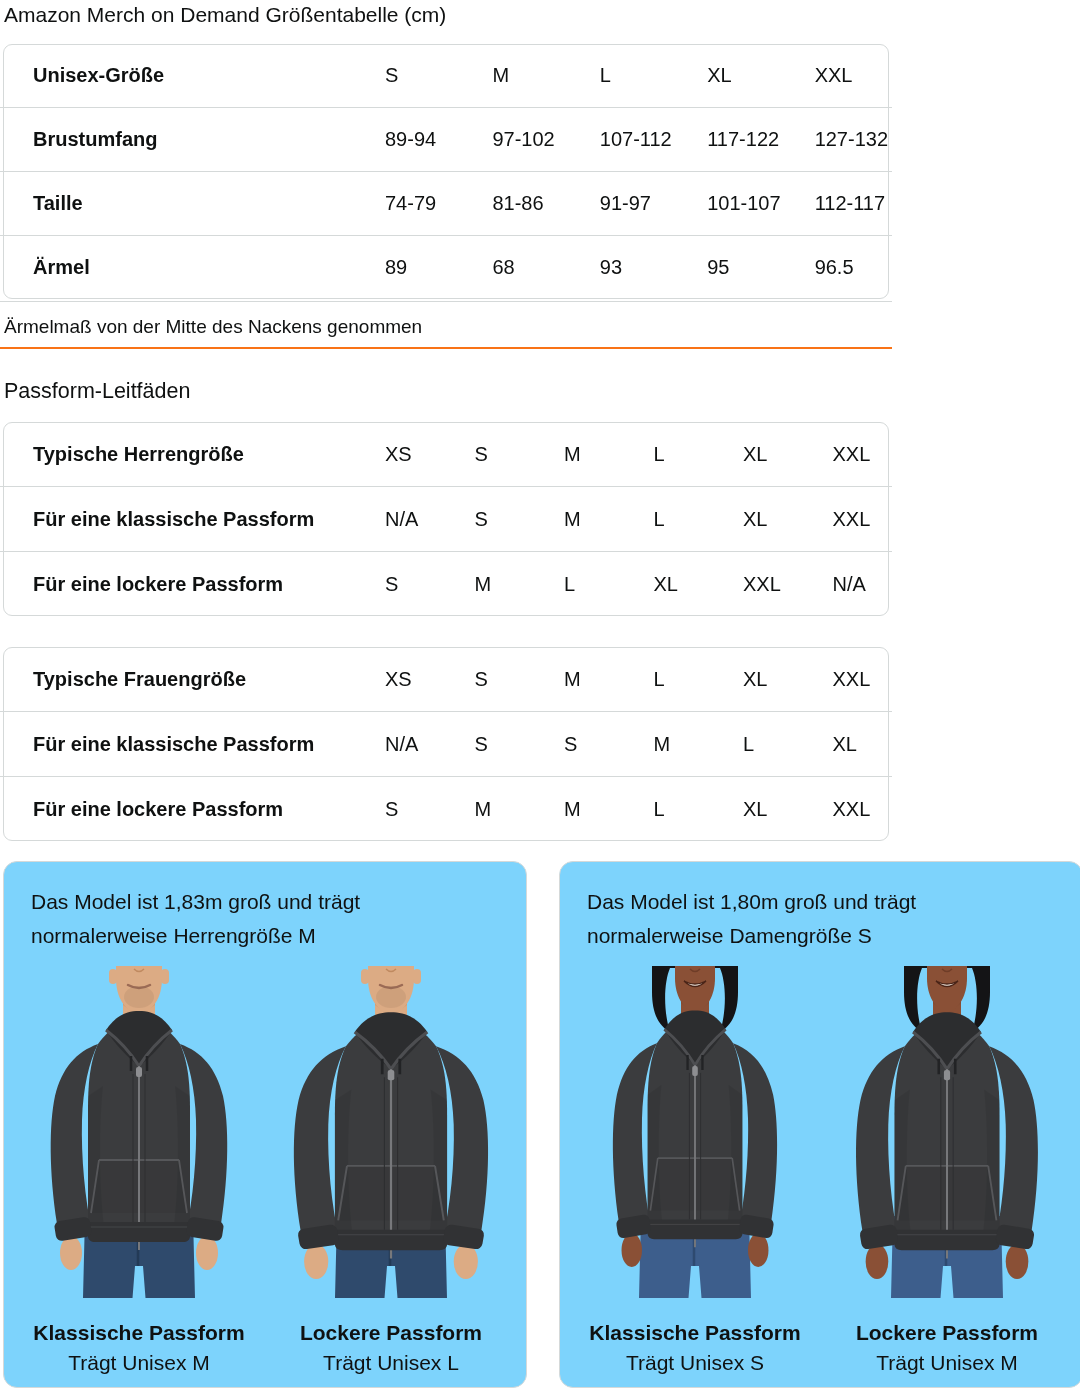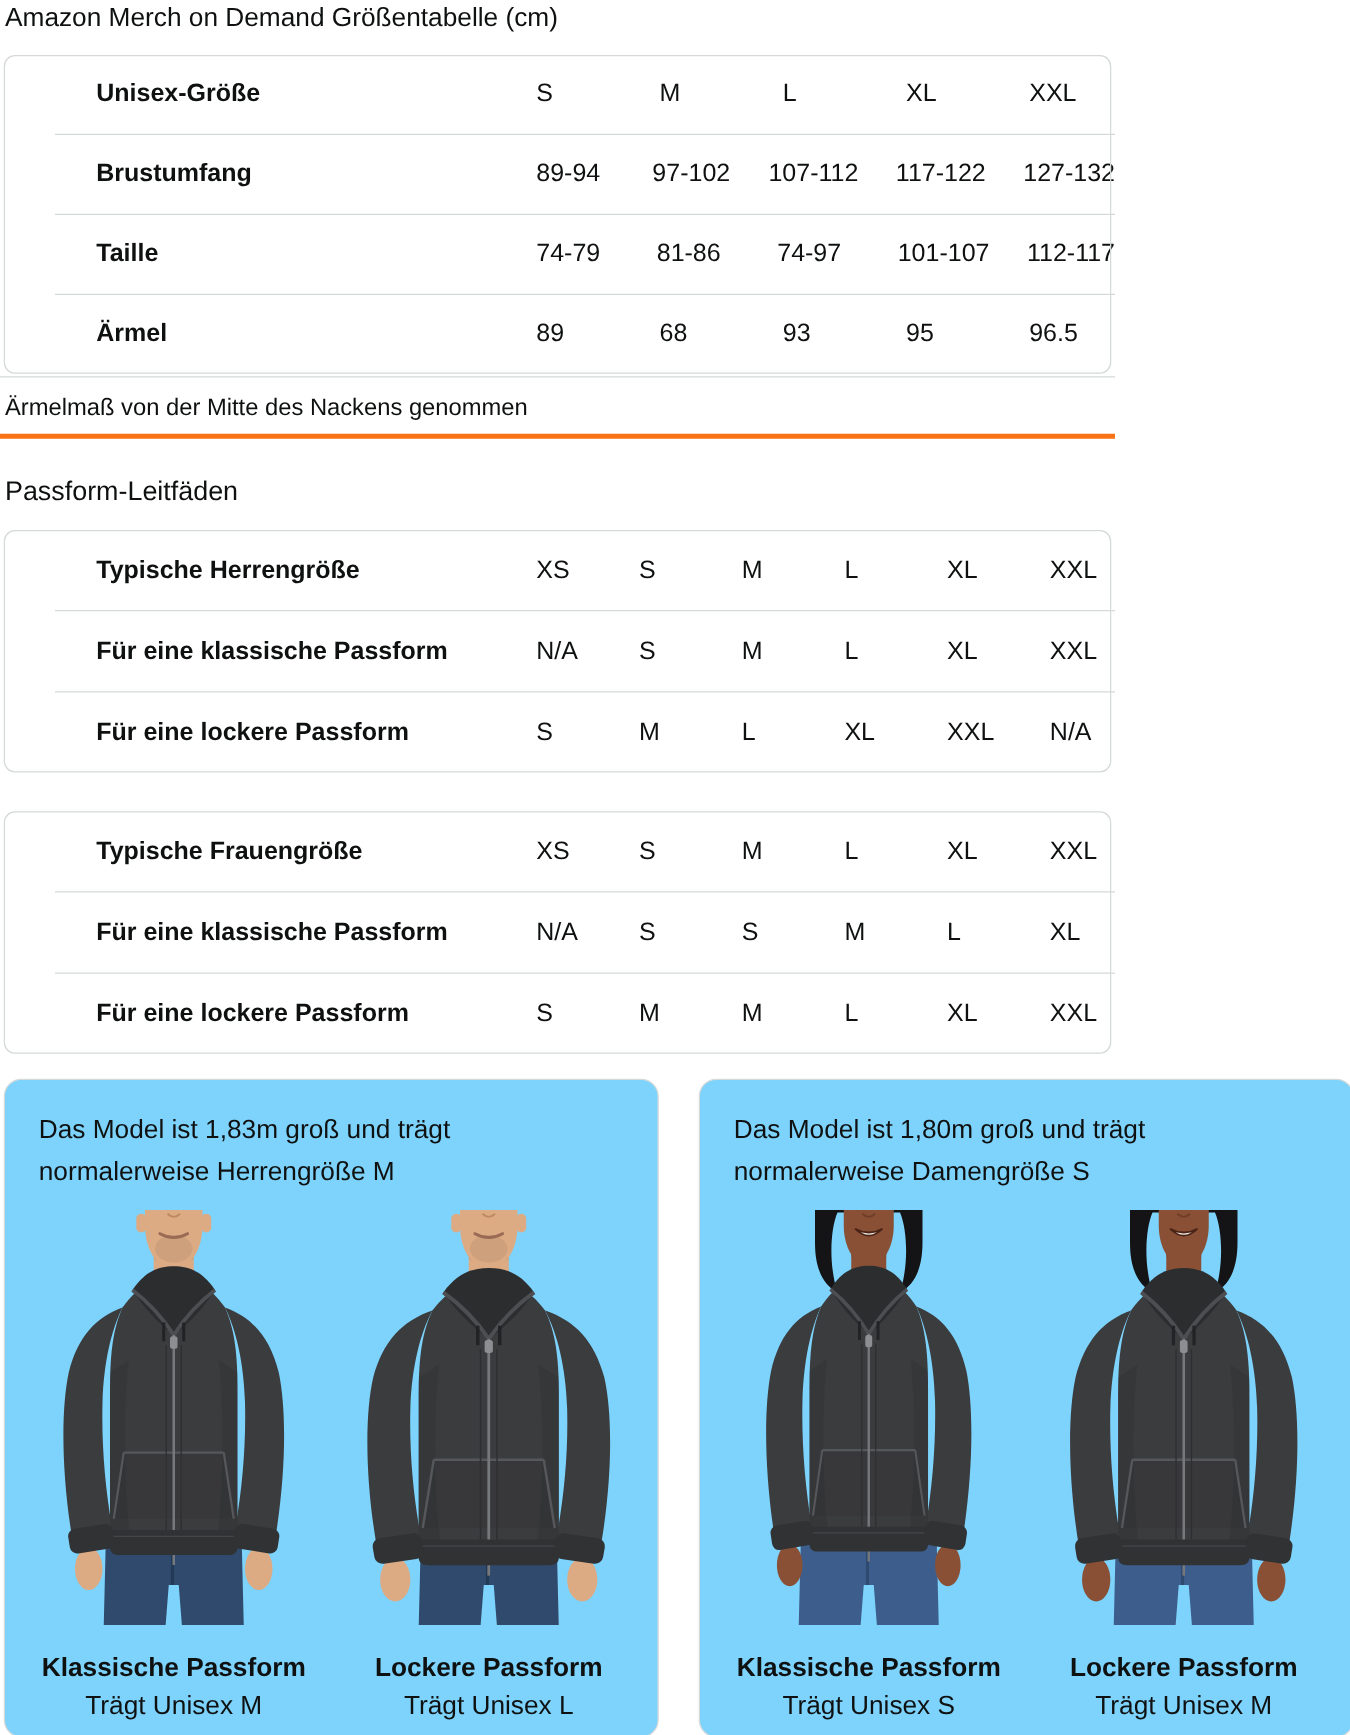--- a/index.html
+++ b/index.html
@@ -2,29 +2,29 @@
 <html><head>
 <meta charset="utf-8">
 <style>
   html,body{margin:0;padding:0;background:#fff;}
   body{width:1080px;height:1388px;font-family:"Liberation Sans",sans-serif;color:#0f1111;overflow:hidden;}
   .page{width:892px;height:1388px;position:relative;}
   .page-title{font-size:21px;line-height:28px;padding:1px 0 0 4px;}
   
   .tbl{position:relative;}
   .tbl-border{position:absolute;top:0;bottom:0;left:3px;right:3px;border:1px solid #d5d9d9;border-radius:9px;pointer-events:none;}
-  .trow{display:flex;align-items:center;height:63px;margin-left:44px;}
+  .trow{display:flex;align-items:center;height:63px;}
   .t3 .trow{height:64px;}
   .trow + .trow{border-top:1px solid #d5d9d9;}
   .cell{box-sizing:border-box;font-size:20px;white-space:nowrap;}
   .lbl{width:355px;padding-left:33px;font-weight:bold;}
   .val{flex:1;padding-left:30px;}
   .tbl1{margin-top:15px;}
   .full-hr{border:0;border-top:1px solid #d5d9d9;margin:2px 0 0 0;}
-  .sleeve-note{font-size:19px;line-height:23px;padding:13px 0 9px 4px;border-bottom:4px solid #f97316;}
+  .sleeve-note{font-size:19px;line-height:23px;padding:13px 0 9px 4px;border-bottom:2px solid #f97316;}
   .fit-heading{font-size:21.5px;line-height:27px;margin-top:29px;padding-left:4px;}
   .tblA{margin-top:17px;}
   .tblB{margin-top:31px;}
   
   .cards{display:flex;gap:32px;margin:20px 3px 0 3px;}
   .card{flex:1;box-sizing:border-box;height:527px;border:1px solid #d5d9d9;border-radius:14px;padding:23px 20px 0 20px;background:#7dd3fc;}
   .card-desc{font-size:21px;line-height:34px;margin:0 7px;}
   .figs{display:flex;justify-content:center;gap:22px;margin-top:13px;}
   .fig{width:230px;text-align:center;}
   .fig-img{width:230px;height:332px;}
@@ -53,21 +53,21 @@
       <div class="cell val">89-94</div>
       <div class="cell val">97-102</div>
       <div class="cell val">107-112</div>
       <div class="cell val">117-122</div>
       <div class="cell val">127-132</div>
     </div>
     <div class="trow">
       <div class="cell lbl">Taille</div>
       <div class="cell val">74-79</div>
       <div class="cell val">81-86</div>
-      <div class="cell val">74-97</div>
+      <div class="cell val">91-97</div>
       <div class="cell val">101-107</div>
       <div class="cell val">112-117</div>
     </div>
     <div class="trow">
       <div class="cell lbl">Ärmel</div>
       <div class="cell val">89</div>
       <div class="cell val">68</div>
       <div class="cell val">93</div>
       <div class="cell val">95</div>
       <div class="cell val">96.5</div>

